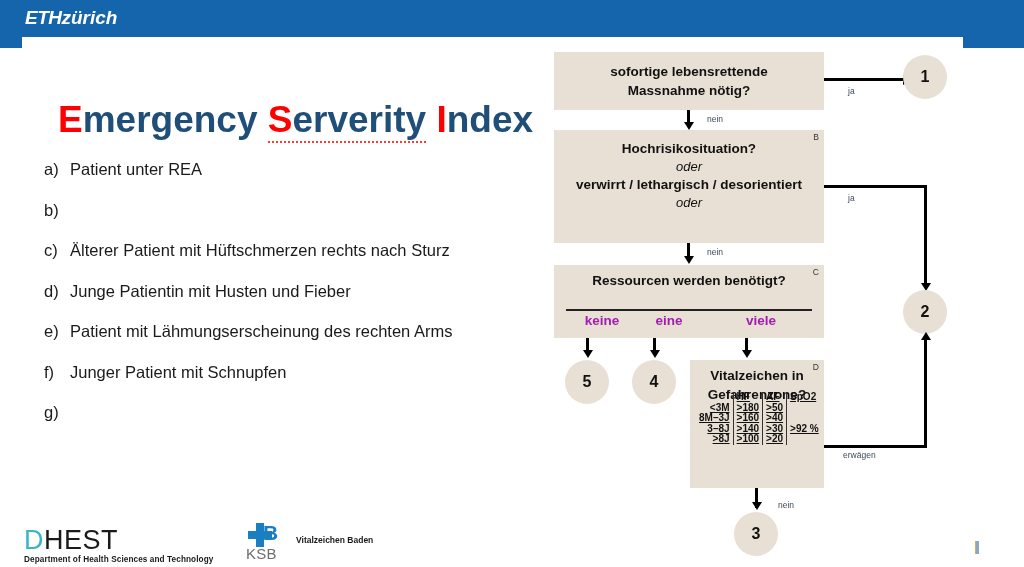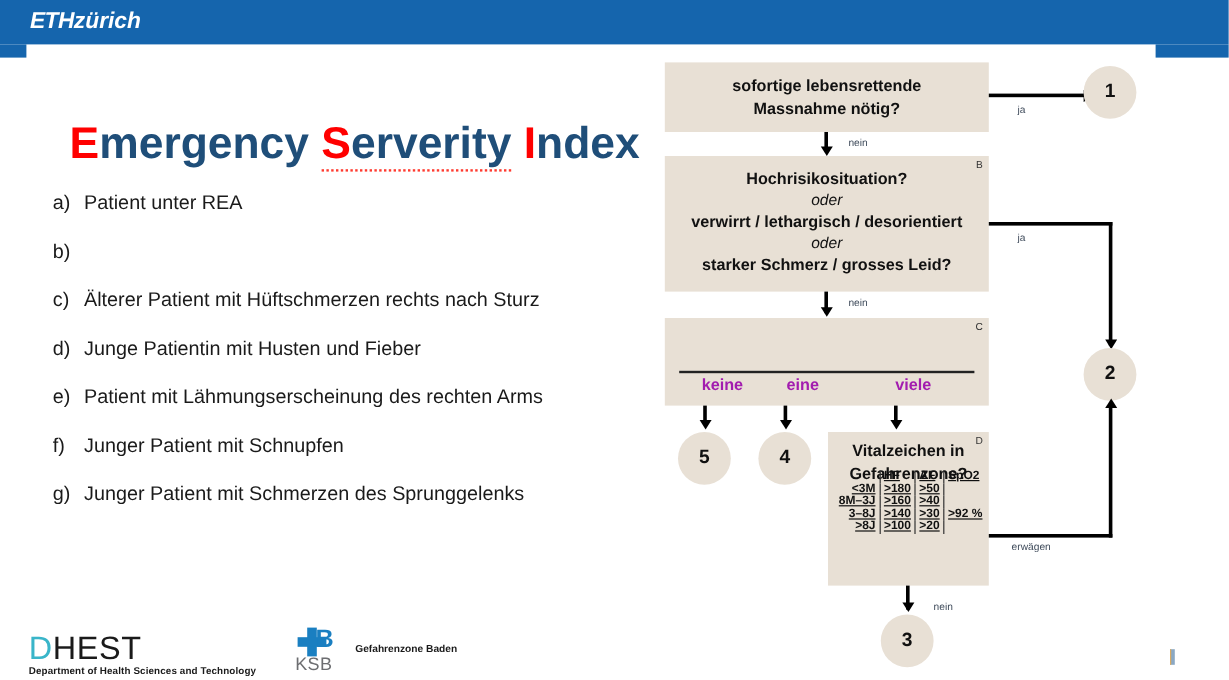--- a/index.html
+++ b/index.html
@@ -308,21 +308,20 @@
   <div class="case-item">
     <span class="case-marker">e)</span>
     <span class="case-text">Patient mit Lähmungserscheinung des rechten Arms</span>
   </div>
   <div class="case-item">
     <span class="case-marker">f)</span>
     <span class="case-text">Junger Patient mit Schnupfen</span>
   </div>
   <div class="case-item">
     <span class="case-marker">g)</span>
-    <span class="case-text">Junger Patient mit Schmerzen des Sprunggelenks</span>
   </div>
 </div>
 
 <div id="flowchart">
 
   <div class="fc-box" style="left:14px; top:12px; width:270px; height:58px; padding-top:10px;">
     <div class="line">sofortige lebensrettende</div>
     <div class="line">Massnahme nötig?</div>
   </div>
 
@@ -333,34 +332,34 @@
   <div class="fc-line" style="left:147px; top:70px; width:3px; height:16px;"></div>
   <div class="fc-arrow-down" style="left:143.5px; top:82px;"></div>
   <div class="fc-label" style="left:167px; top:74px;">nein</div>
 
   <div class="fc-box" style="left:14px; top:90px; width:270px; height:113px; padding-top:9px;">
     <span class="fc-tag">B</span>
     <div class="line">Hochrisikosituation?</div>
     <div class="line oder">oder</div>
     <div class="line">verwirrt / lethargisch / desorientiert</div>
     <div class="line oder">oder</div>
-    <div class="line">starker Schmerz / grosses Leid?</div>
   </div>
 
   <div class="fc-line" style="left:284px; top:145px; width:103px; height:3px;"></div>
   <div class="fc-line" style="left:384px; top:145px; width:3px; height:103px;"></div>
   <div class="fc-arrow-down" style="left:380.5px; top:243px;"></div>
   <div class="fc-label" style="left:308px; top:153px;">ja</div>
 
   <div class="fc-line" style="left:147px; top:203px; width:3px; height:18px;"></div>
   <div class="fc-arrow-down" style="left:143.5px; top:216px;"></div>
   <div class="fc-label" style="left:167px; top:207px;">nein</div>
 
   <div class="fc-box" style="left:14px; top:225px; width:270px; height:73px; padding-top:6px;">
     <span class="fc-tag">C</span>
+    <div class="line">Ressourcen werden benötigt?</div>
     <div id="box-c-divider"></div>
     <div class="box-c-option" style="left:18px; width:60px;">keine</div>
     <div class="box-c-option" style="left:85px; width:60px;">eine</div>
     <div class="box-c-option" style="left:177px; width:60px;">viele</div>
   </div>
 
   <div class="fc-line" style="left:46px; top:298px; width:3px; height:16px;"></div>
   <div class="fc-arrow-down" style="left:42.5px; top:310px;"></div>
 
   <div class="fc-line" style="left:113px; top:298px; width:3px; height:16px;"></div>
@@ -444,16 +443,16 @@
   <div id="dhest-wordmark"><span class="d">D</span><span>HEST</span></div>
   <div id="dhest-sub">Department of Health Sciences and Technology</div>
 </div>
 
 <div id="ksb-logo">
   <div id="ksb-mark">
     <div id="ksb-cross"></div>
     <div id="ksb-b">B</div>
     <div id="ksb-letters">KSB</div>
   </div>
-  <div id="ksb-name">Gefahrenzone Baden</div>
+  <div id="ksb-name">Vitalzeichen Baden</div>
 </div>
 
 <div id="slide-tick"></div>
 
 </body></html>

